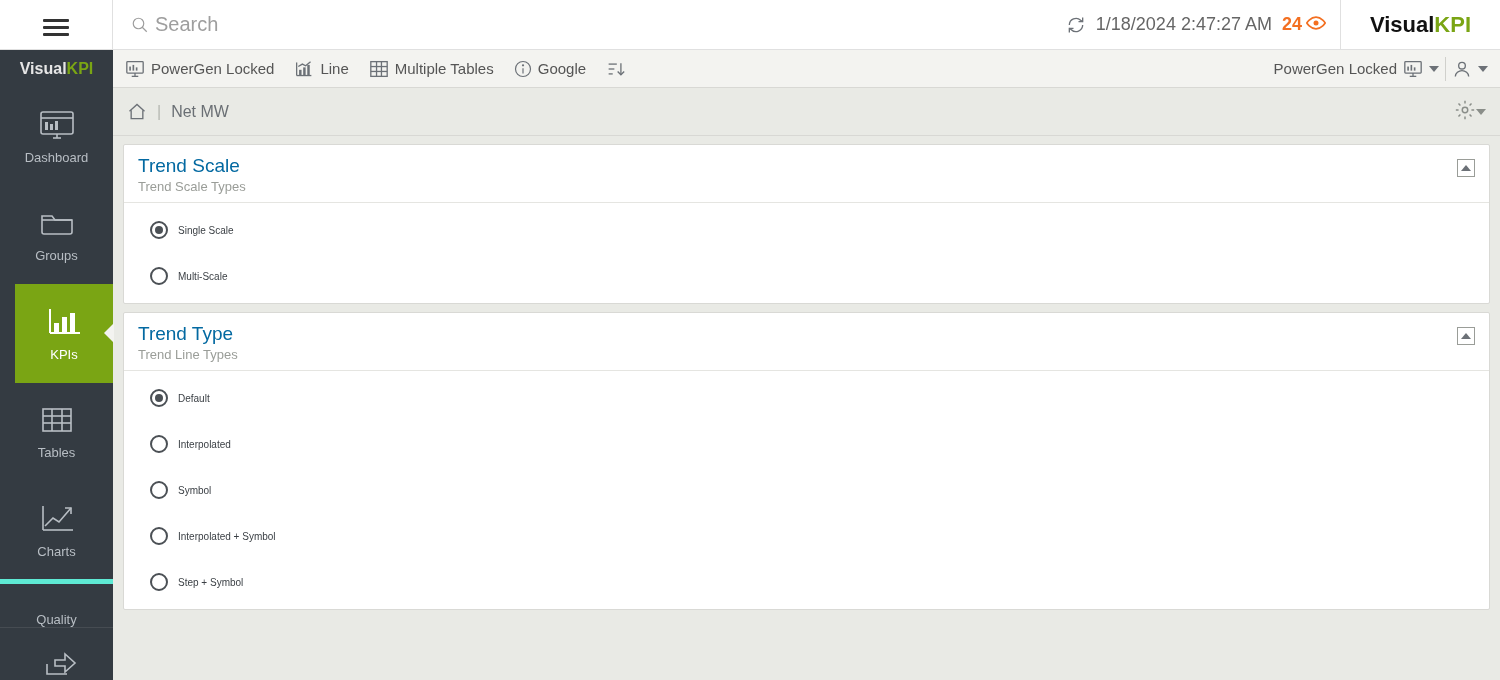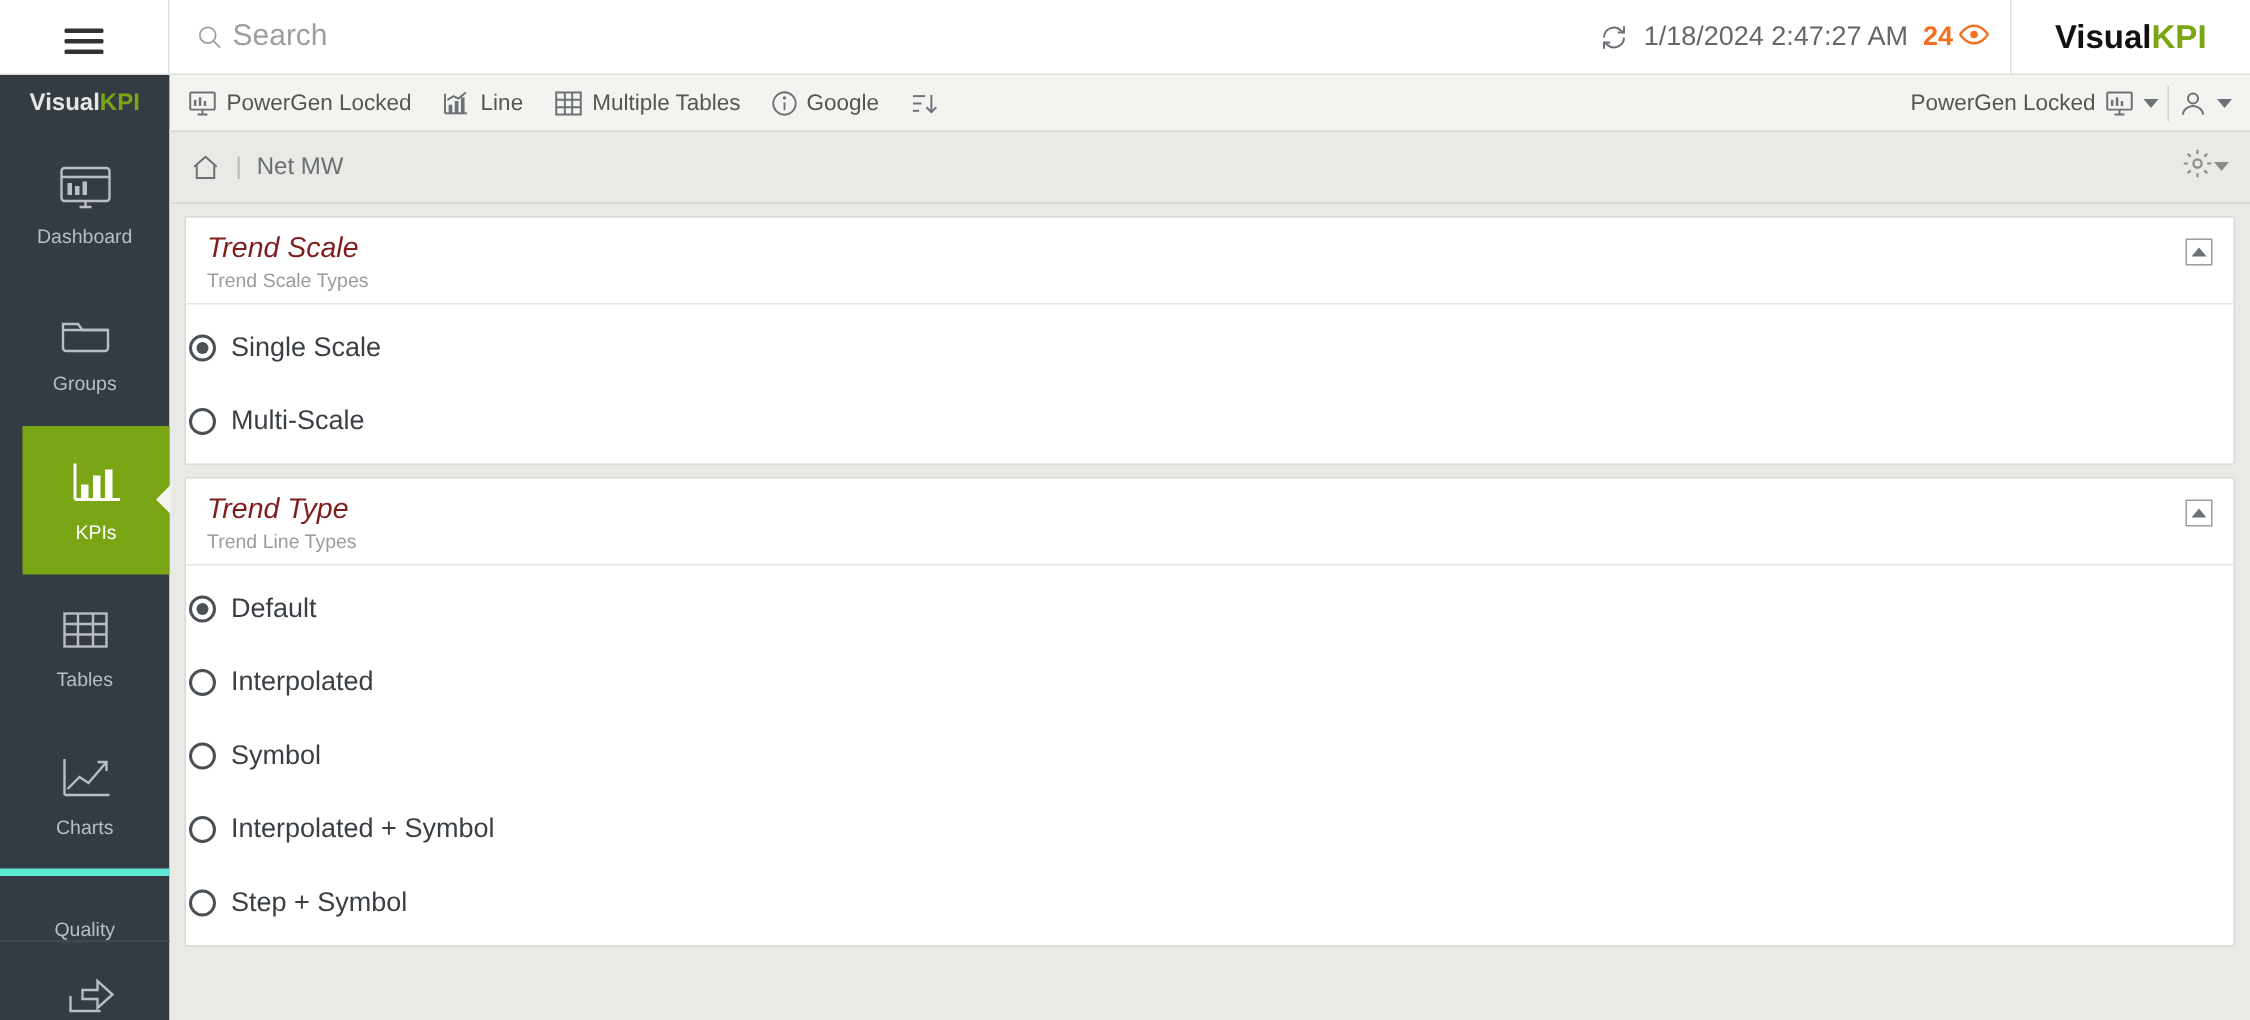--- a/index.html
+++ b/index.html
@@ -50,27 +50,27 @@
 
   
   .breadcrumb-bar { height: 48px; background: #e9eae5; border-bottom: 1px solid #d8d8d4; display: flex; align-items: center; padding: 0 14px; color: #6a6f74; font-size: 16px; }
   .breadcrumb-bar .sep { margin: 0 10px; color: #b5b8b2; }
   .breadcrumb-bar .gear { margin-left: auto; display:flex; align-items:center; cursor:pointer; }
 
   
   .content { flex: 1; overflow-y: auto; padding: 8px 10px; background: #e9eae5; }
   .panel { background: #fff; border: 1px solid #d9d9d5; border-radius: 2px; margin-bottom: 8px; }
   .panel-head { padding: 10px 14px 8px 14px; border-bottom: 1px solid #e5e5e1; display:flex; align-items:flex-start; }
-  .panel-title { font-size: 19px; color: #7f1d1d; font-style: italic; }
+  .panel-title { font-size: 19px; color: #0369a1; }
   .panel-sub { font-size: 13px; color: #9a9d98; margin-top: 2px; }
   .collapse-btn { margin-left:auto; width:18px; height:18px; border:1px solid #9a9d98; display:flex; align-items:center; justify-content:center; cursor:pointer; margin-top:4px;}
   .collapse-btn svg { display:block; }
 
   .options { padding: 4px 0 4px 0; }
-  .option-row { display: flex; align-items: center; gap: 10px; padding: 14px 2px; font-size: 18px; color: #3a3f44; cursor:pointer;}
+  .option-row { display: flex; align-items: center; gap: 10px; padding: 14px 26px; font-size: 10px; color: #3a3f44; cursor:pointer;}
   .radio { width: 18px; height: 18px; border: 2px solid #4b5055; border-radius: 50%; display:flex; align-items:center; justify-content:center; flex-shrink:0;}
   .radio.selected::after { content:""; width:8px; height:8px; background:#4b5055; border-radius:50%; }
 
   
   .stroke-g { stroke:#6c7177; fill:none; stroke-width:1.6; }
   .stroke-light { stroke:#b8bec4; fill:none; stroke-width:1.6; }
   .fill-light { fill:#b8bec4; }
 </style>
 </head>
 <body>

